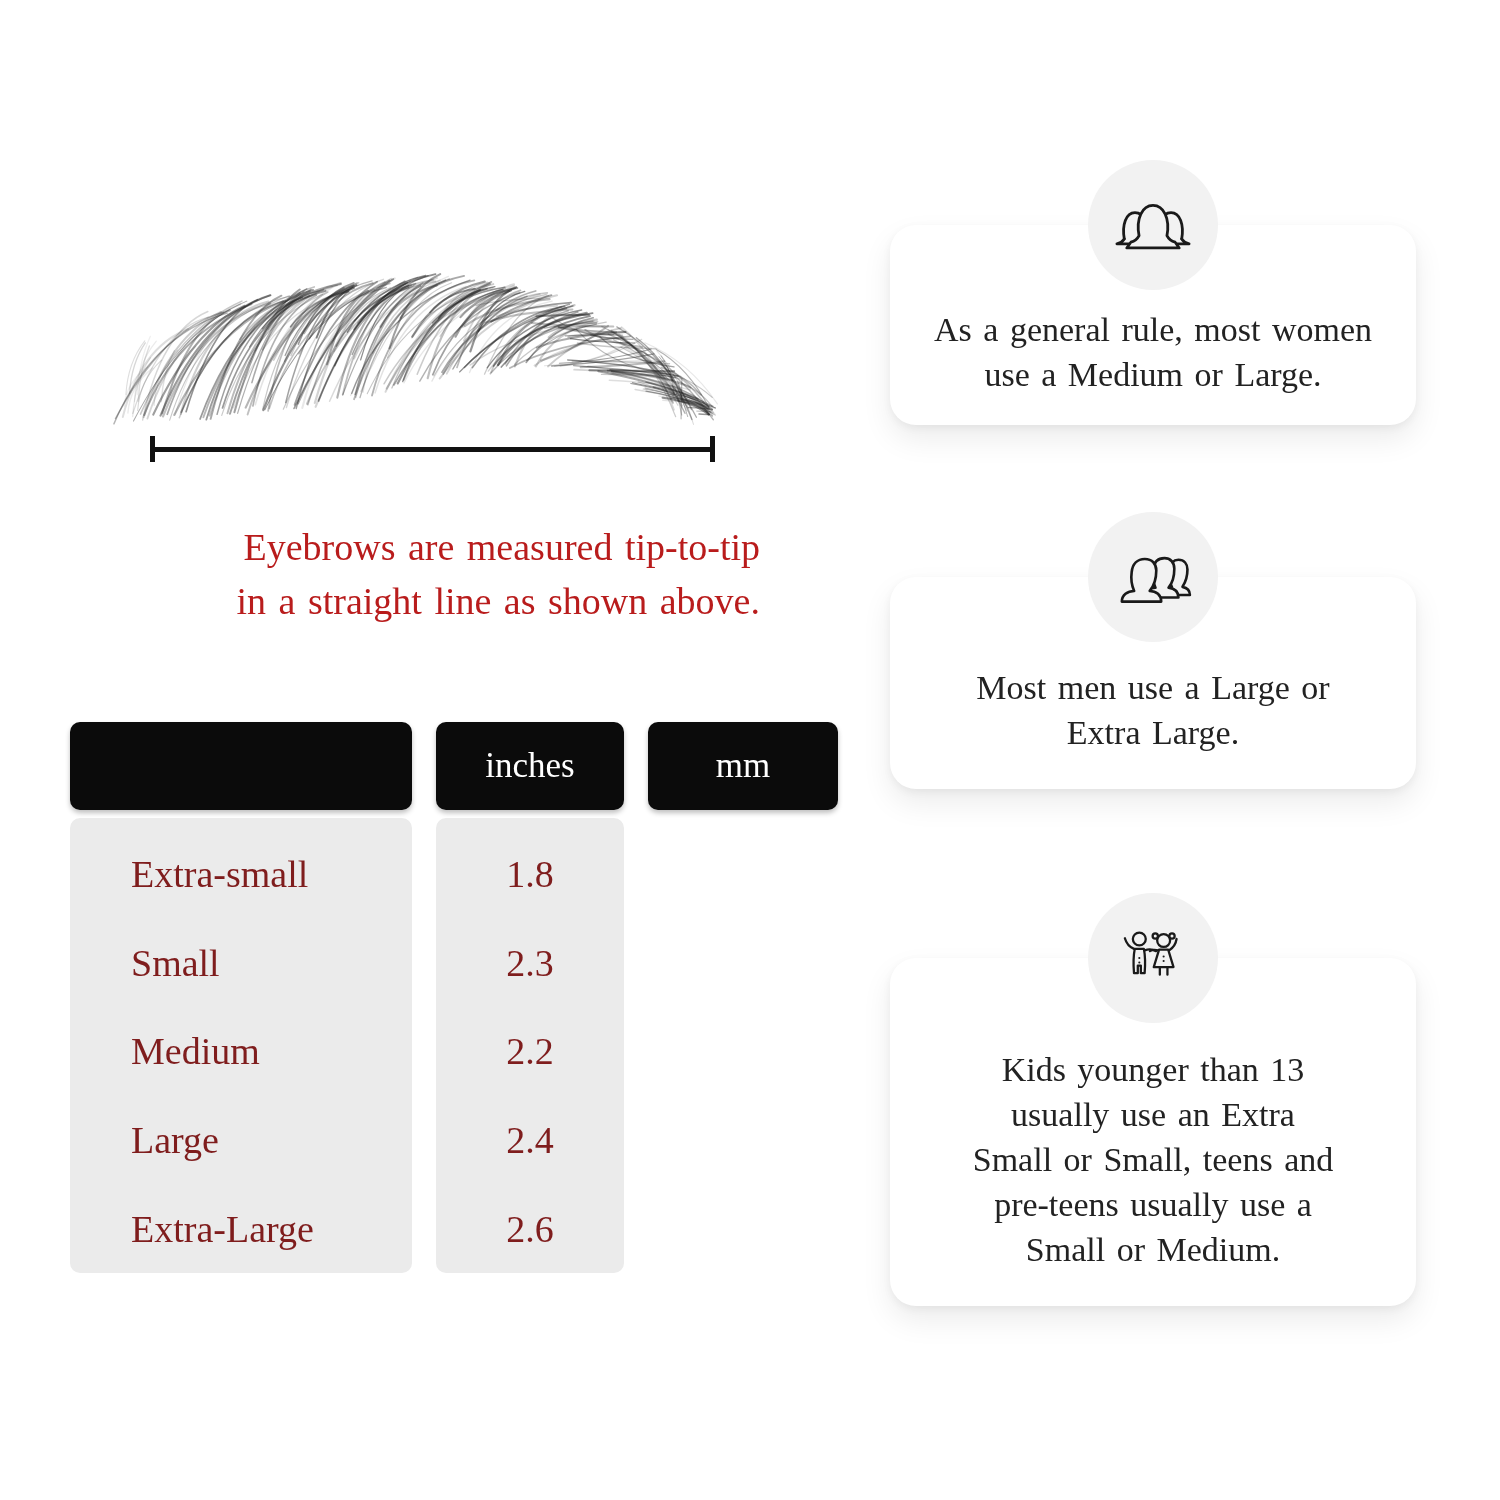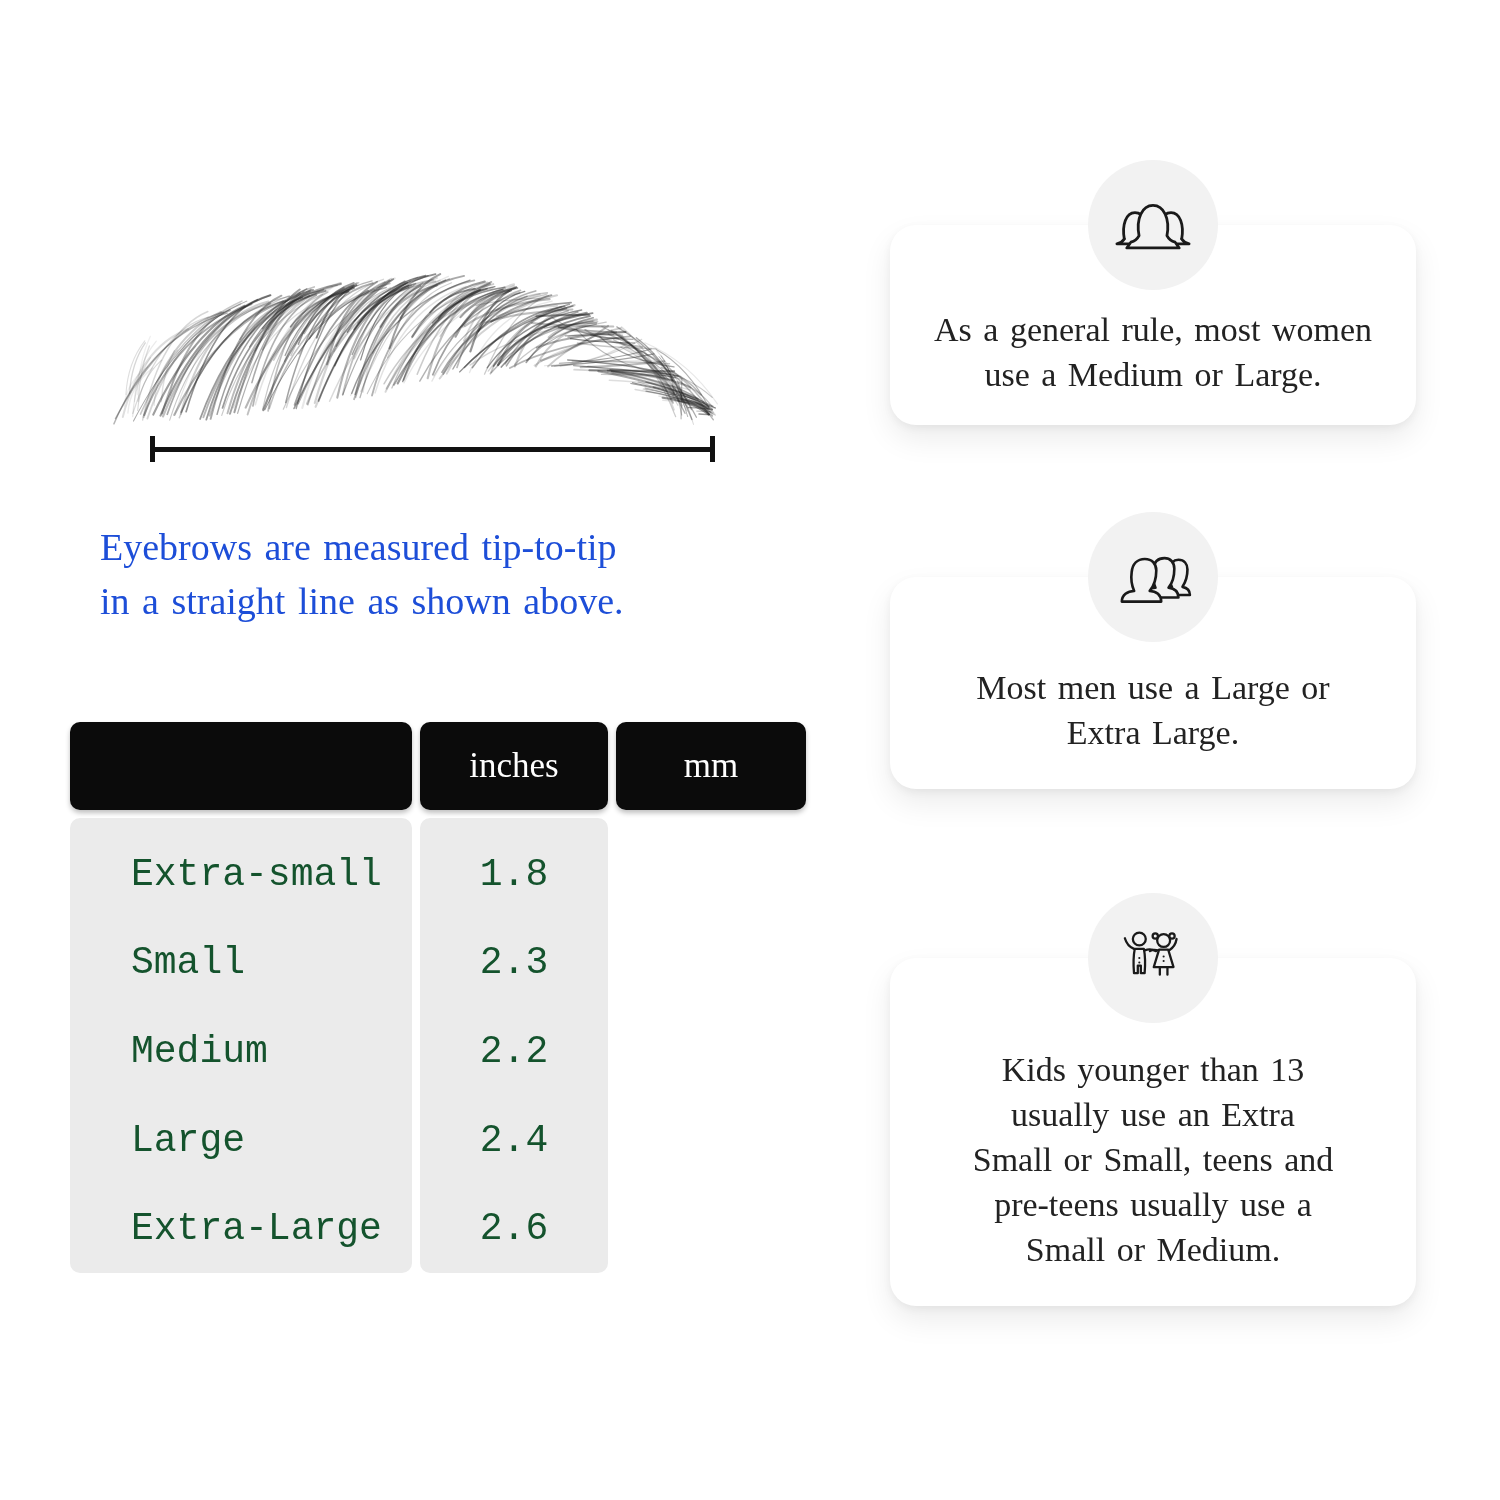--- a/index.html
+++ b/index.html
@@ -8,33 +8,33 @@
     font-family:"Liberation Serif","DejaVu Serif",serif;color:#1c1c1c;
   }
   
   .eyebrow-fig{position:absolute;left:110px;top:243px;width:615px;height:205px;}
   .measure-line{position:absolute;left:150px;top:436px;width:565px;height:26px;}
   .measure-line .bar{position:absolute;left:0;right:0;top:50%;height:5px;margin-top:-2.5px;background:#111;}
   .measure-line .cap{position:absolute;top:0;width:5px;height:26px;background:#111;}
   .measure-line .cap.left{left:0;}
   .measure-line .cap.right{right:0;}
   .measure-caption{
-    position:absolute;left:100px;top:520px;width:660px;text-align:left;
-    font-size:38px;line-height:54px;white-space:pre-line;word-spacing:3px;color:#1d4ed8;
+    position:absolute;left:100px;top:520px;width:660px;text-align:right;
+    font-size:38px;line-height:54px;white-space:pre-line;word-spacing:3px;color:#b91c1c;
   }
   
   .size-table{position:absolute;left:70px;top:722px;width:736px;}
-  .thead,.tbody{display:grid;grid-template-columns:342px 188px 190px;column-gap:8px;}
+  .thead,.tbody{display:grid;grid-template-columns:342px 188px 190px;column-gap:24px;}
   .th{
     background:#0b0b0b;border-radius:10px;height:88px;display:flex;align-items:center;justify-content:center;
     color:#ffffff;font-size:35px;box-shadow:0 3px 5px rgba(0,0,0,0.25);
   }
   .tbody{margin-top:8px;}
   .tcol{background:#ebebeb;border-radius:10px;height:455px;display:flex;flex-direction:column;padding-top:12px;box-sizing:border-box;}
-  .cell{flex:1;display:flex;align-items:center;font-size:38px;color:#14532d;font-family:Liberation Mono, monospace;}
+  .cell{flex:1;display:flex;align-items:center;font-size:38px;color:#7f1d1d;}
   .tcol.labels .cell{justify-content:flex-start;padding-left:61px;}
   .tcol.values .cell{justify-content:center;}
   
   .info-card{
     position:absolute;left:890px;width:526px;background:#ffffff;border-radius:26px;
     box-shadow:0 14px 30px rgba(0,0,0,0.08),0 3px 8px rgba(0,0,0,0.05);
     display:flex;flex-direction:column;justify-content:center;align-items:center;
     padding:80px 26px 26px 26px;box-sizing:border-box;
   }
   .info-card.c1{top:225px;height:200px;}

